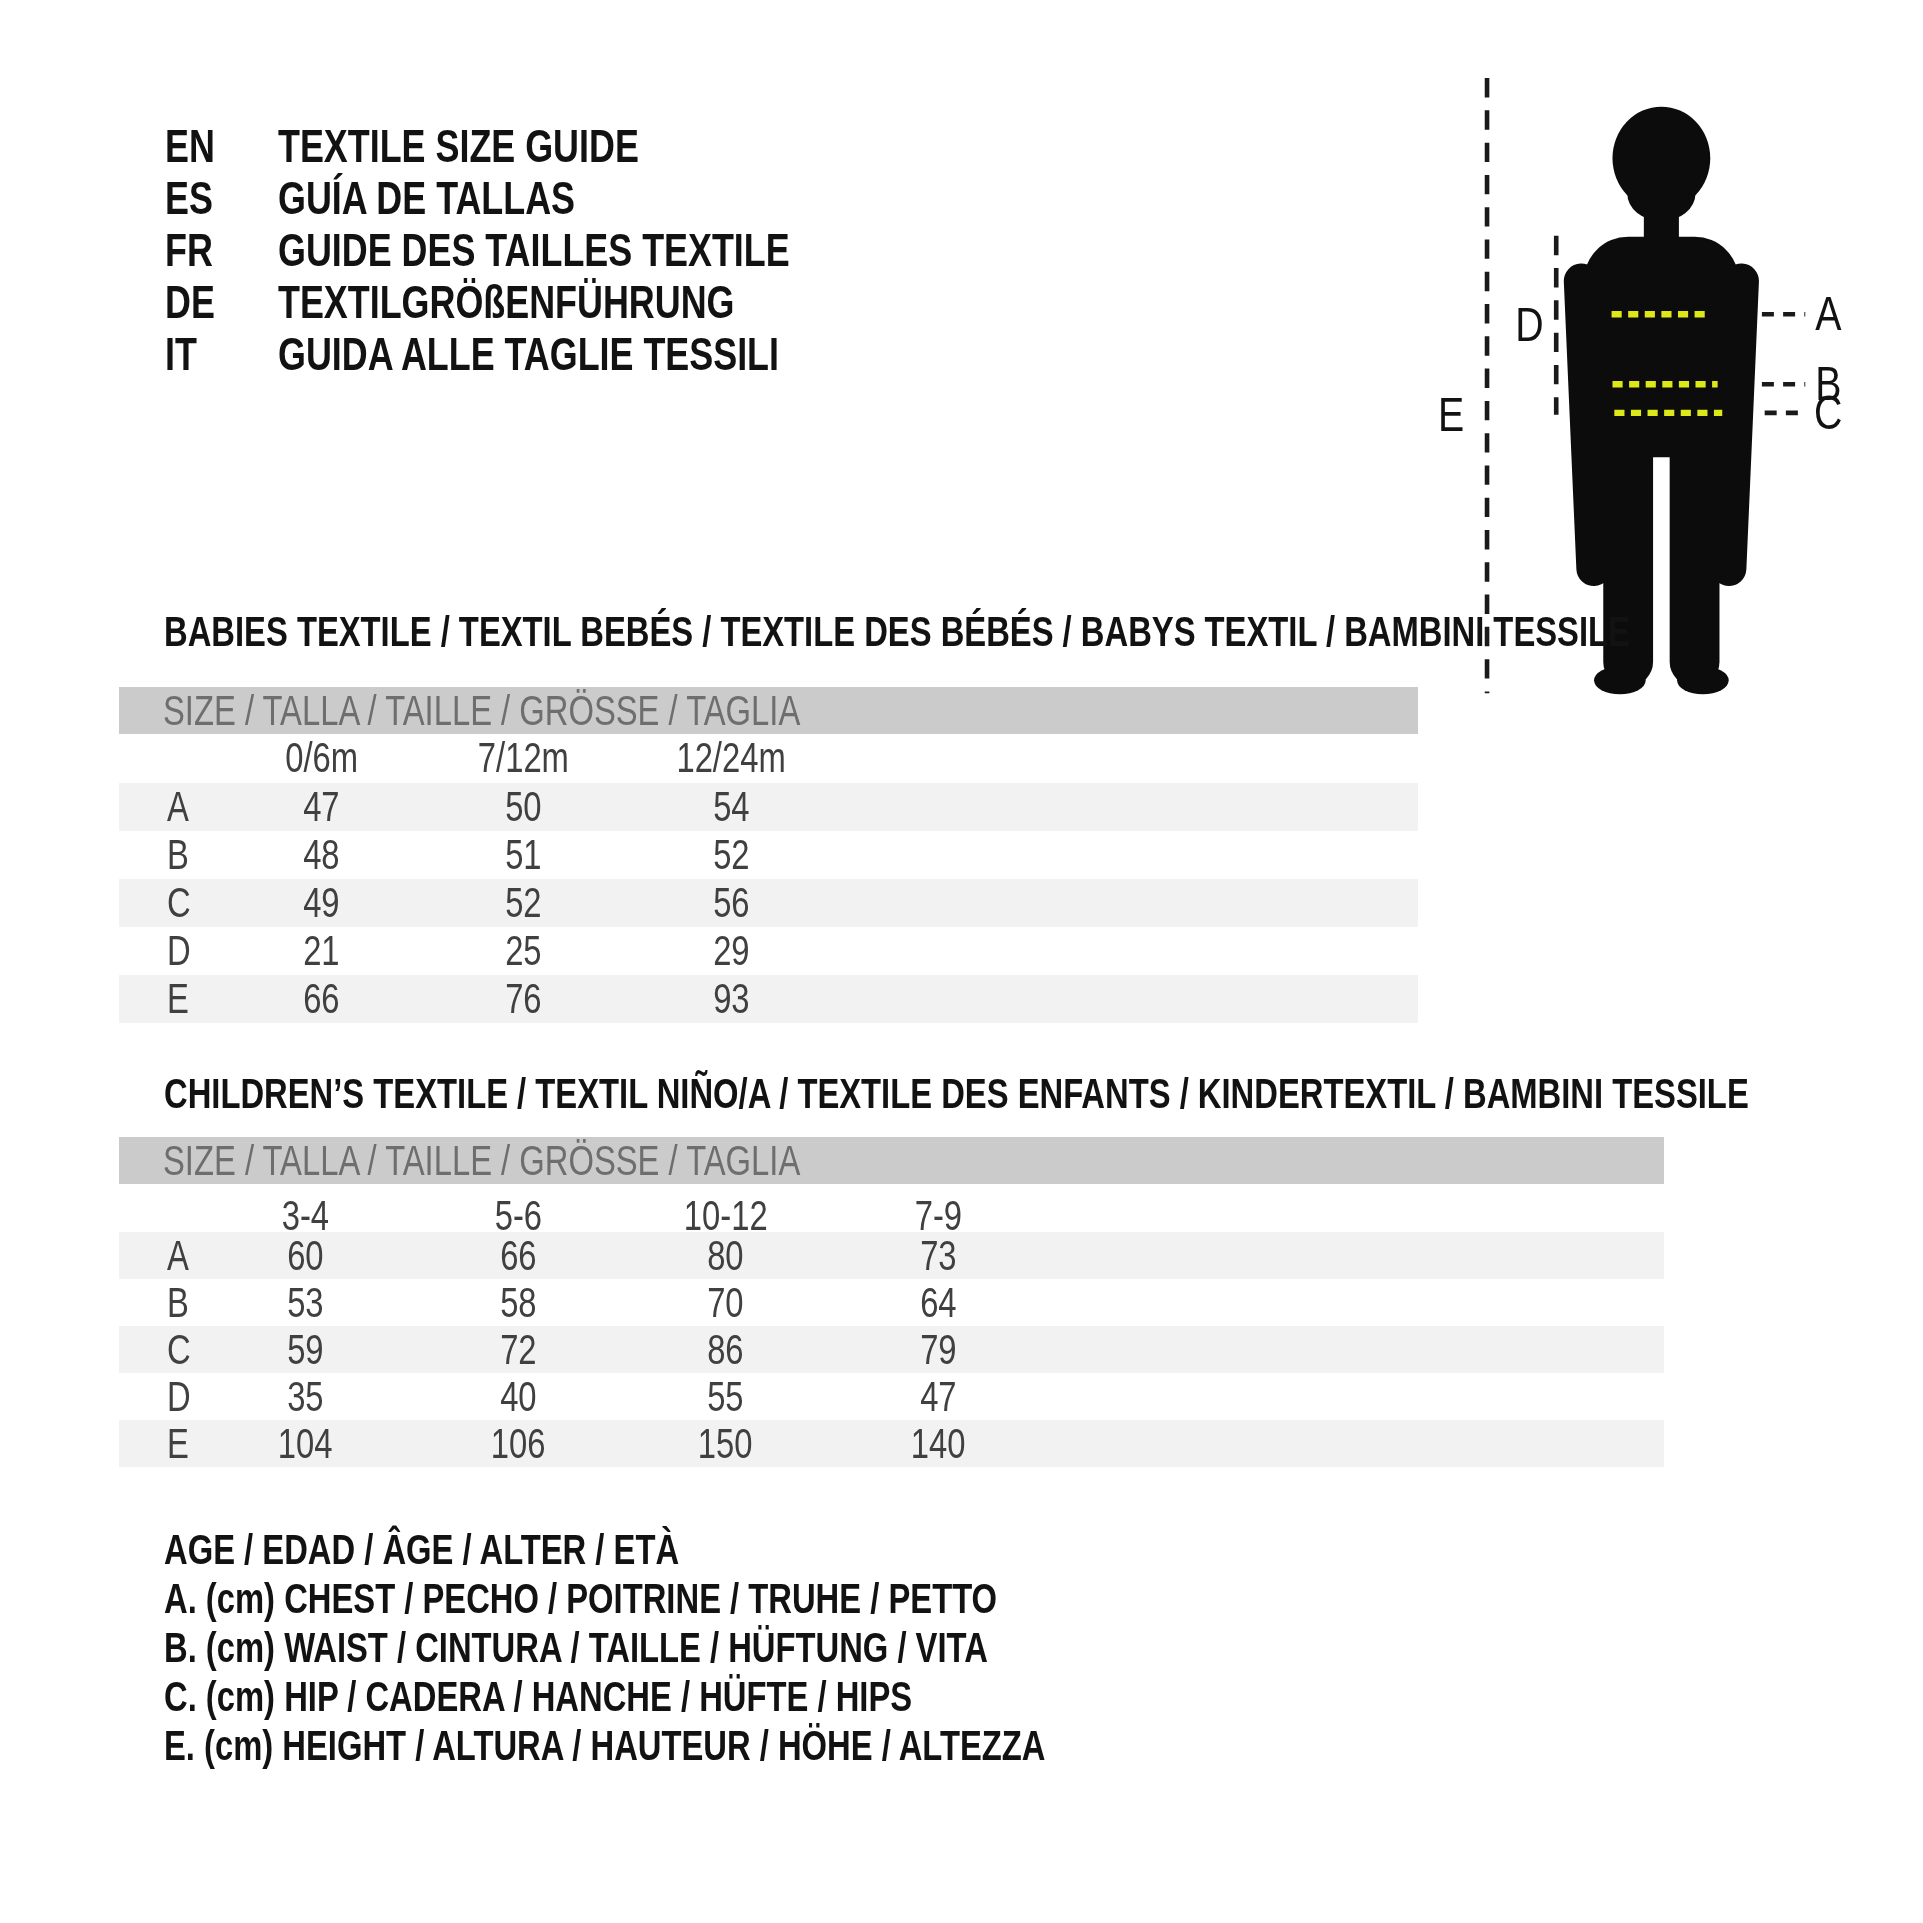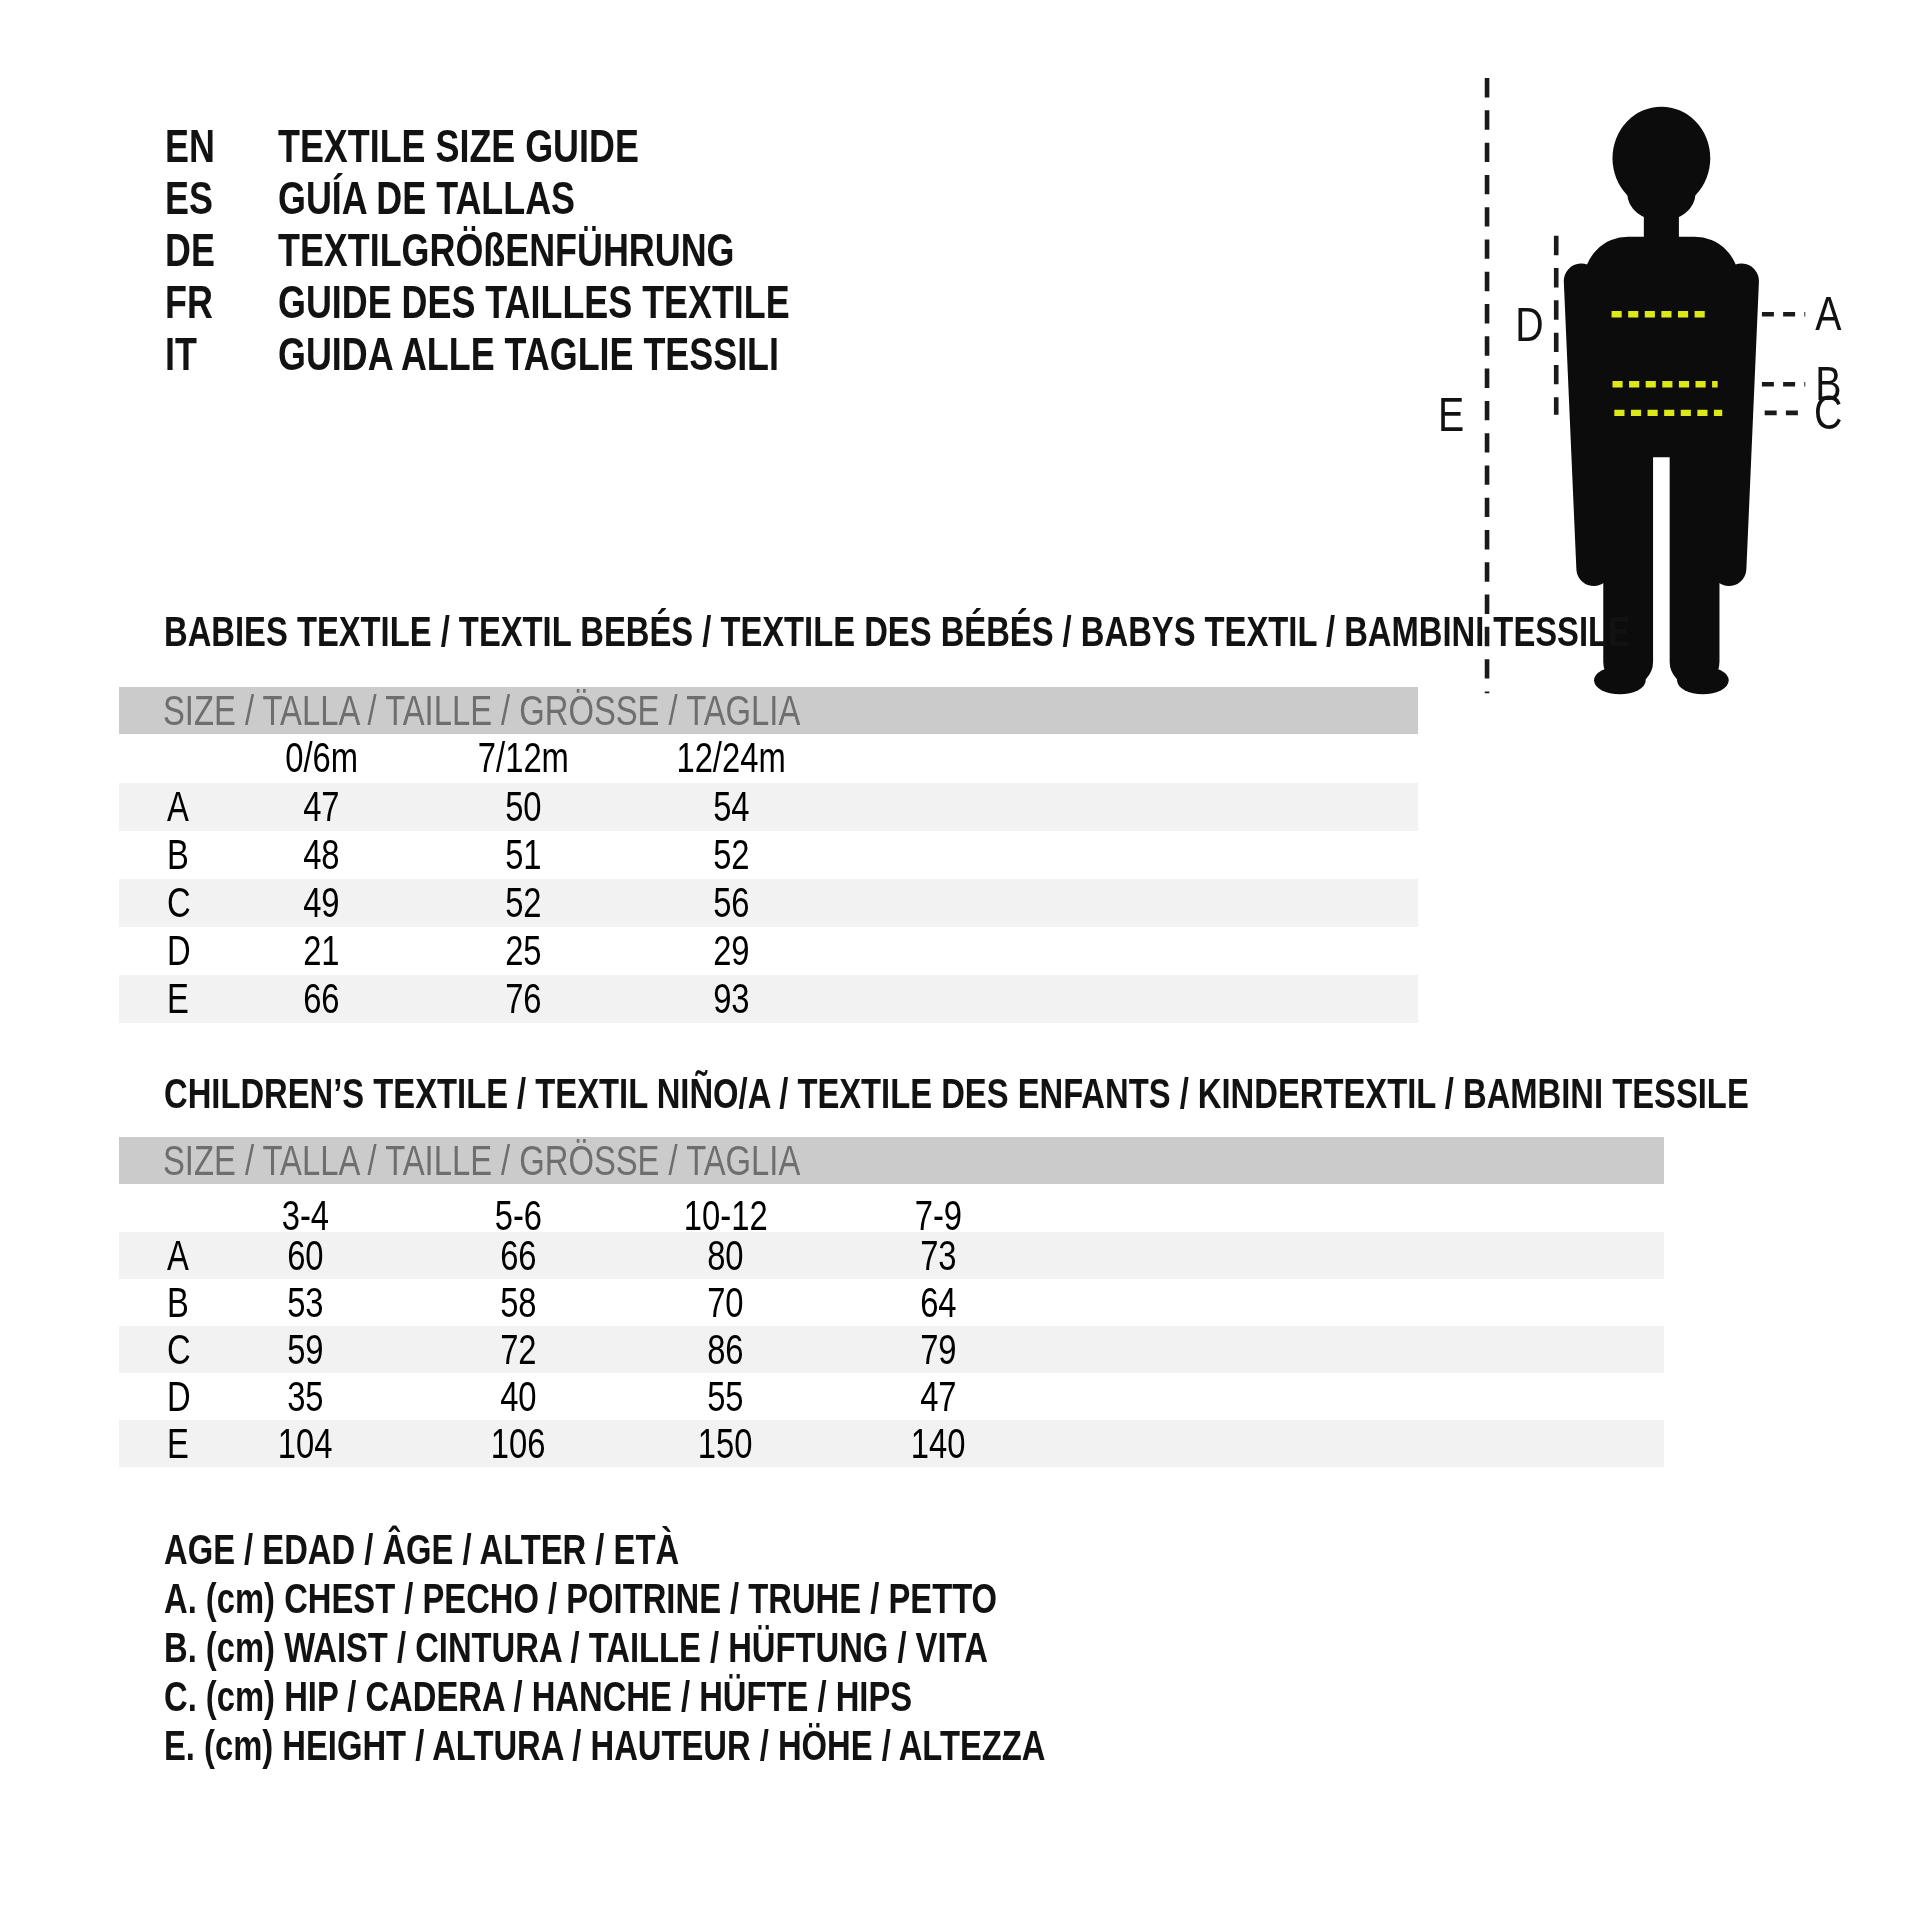--- a/index.html
+++ b/index.html
@@ -16,21 +16,21 @@
   .lang-code{display:inline-block;width:113px;vertical-align:top;}
 
   
   .sec-heading{position:absolute;left:137px;font-size:42px;font-weight:700;line-height:1;}
 
   
   .size-bar{position:absolute;left:92px;height:47px;background:#cbcbcb;color:#6e6e6e;
     font-size:42px;font-weight:400;line-height:47px;padding-left:44px;box-sizing:border-box;}
 
   
-  .t-colhead,.t-row{position:absolute;left:92px;font-size:42px;font-weight:400;color:#000000;}
+  .t-colhead,.t-row{position:absolute;left:92px;font-size:42px;font-weight:400;color:#404040;}
   .t-colhead{background:transparent;}
   .row-shade{background:#f2f2f2;}
   .row-plain{background:#ffffff;}
   .cell{position:absolute;top:0;width:157px;text-align:center;}
   .rlabel{position:absolute;top:0;left:48px;text-align:left;}
   .bt .cell,.bt .rlabel{line-height:48px;height:48px;}
   .ct .cell,.ct .rlabel{line-height:47px;height:47px;}
   .b-c0{left:124px}.b-c1{left:326px}.b-c2{left:534px}
   .c-c0{left:108px}.c-c1{left:321px}.c-c2{left:528px}.c-c3{left:741px}
 
@@ -52,24 +52,24 @@
 <div class="canvas">
 
   <div class="lang-block">
     <div class="lang-row">
       <span class="lang-code"><span class="cond">EN</span></span><span class="cond">TEXTILE SIZE GUIDE</span>
     </div>
     <div class="lang-row">
       <span class="lang-code"><span class="cond">ES</span></span><span class="cond">GUÍA DE TALLAS</span>
     </div>
     <div class="lang-row">
+      <span class="lang-code"><span class="cond">FR</span></span><span class="cond">GUIDE DES TAILLES TEXTILE</span>
+    </div>
+    <div class="lang-row">
       <span class="lang-code"><span class="cond">DE</span></span><span class="cond">TEXTILGRÖßENFÜHRUNG</span>
-    </div>
-    <div class="lang-row">
-      <span class="lang-code"><span class="cond">FR</span></span><span class="cond">GUIDE DES TAILLES TEXTILE</span>
     </div>
     <div class="lang-row">
       <span class="lang-code"><span class="cond">IT</span></span><span class="cond">GUIDA ALLE TAGLIE TESSILI</span>
     </div>
   </div>
 
   <svg class="figure-svg" viewBox="0 0 620 760">
 
     <line class="vdash" x1="142" y1="25" x2="142" y2="692"></line>
 

